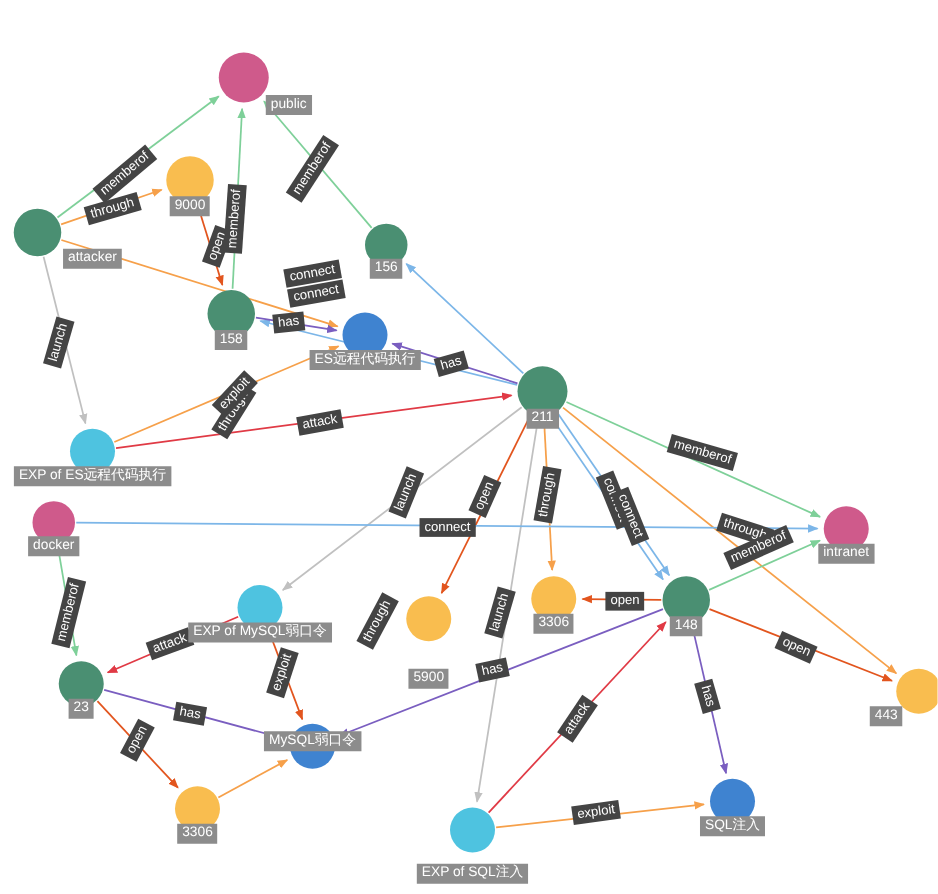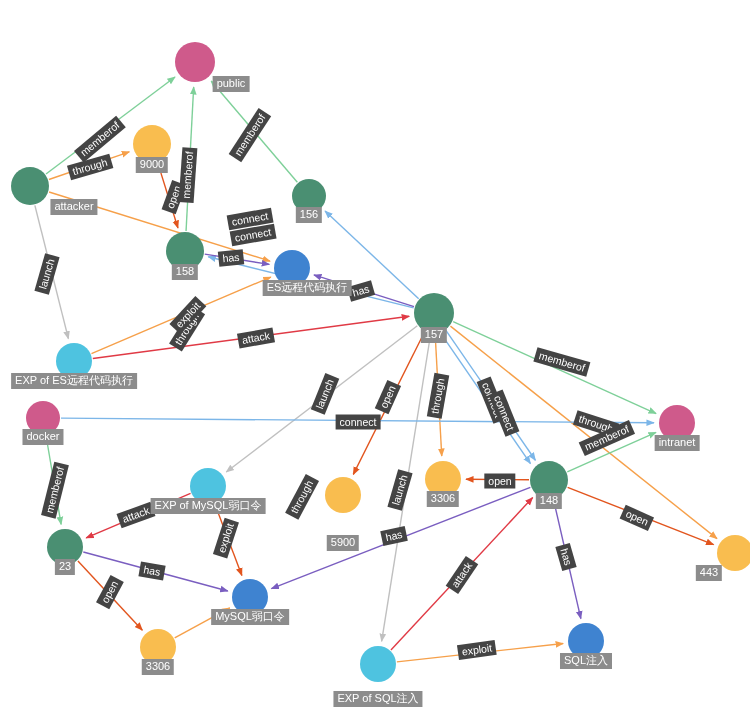--- a/index.html
+++ b/index.html
@@ -156,29 +156,29 @@
       <div class="edge-label" style="left: 152px; top: 571px; transform: translate(-50%, -50%) rotate(10deg);">has</div>
       <div class="edge-label" style="left: 110px; top: 592px; transform: translate(-50%, -50%) rotate(-62deg);">open</div>
       <div class="edge-label" style="left: 302px; top: 497px; transform: translate(-50%, -50%) rotate(-62deg);">through</div>
       <div class="edge-label" style="left: 462px; top: 575px; transform: translate(-50%, -50%) rotate(-56deg);">attack</div>
       <div class="edge-label" style="left: 477px; top: 650px; transform: translate(-50%, -50%) rotate(-8deg);">exploit</div>
       <div class="node-label" style="left: 195px; top: 76px; margin-left: 36px;">public</div>
       <div class="node-label" style="left: 30px; top: 199px; margin-left: 44px;">attacker</div>
       <div class="node-label" style="left: 152px; top: 157px;">9000</div>
       <div class="node-label" style="left: 185px; top: 264px;">158</div>
       <div class="node-label" style="left: 309px; top: 207px;">156</div>
-      <div class="node-label" style="left: 307px; top: 280px;">ES远程代码执行</div>
-      <div class="node-label" style="left: 434px; top: 327px;">157</div>
+      <div class="node-label" style="left: 292px; top: 280px;">ES远程代码执行</div>
+      <div class="node-label" style="left: 434px; top: 327px;">211</div>
       <div class="node-label" style="left: 74px; top: 373px;">EXP of ES远程代码执行</div>
       <div class="node-label" style="left: 43px; top: 429px;">docker</div>
       <div class="node-label" style="left: 677px; top: 435px;">intranet</div>
       <div class="node-label" style="left: 208px; top: 498px;">EXP of MySQL弱口令</div>
       <div class="node-label" style="left: 343px; top: 507px; margin-top: 28px;">5900</div>
       <div class="node-label" style="left: 443px; top: 491px;">3306</div>
       <div class="node-label" style="left: 549px; top: 493px;">148</div>
       <div class="node-label" style="left: 709px; top: 565px;">443</div>
       <div class="node-label" style="left: 65px; top: 559px;">23</div>
-      <div class="node-label" style="left: 250px; top: 609px;">MySQL弱口令</div>
+      <div class="node-label" style="left: 250px; top: 585px;">MySQL弱口令</div>
       <div class="node-label" style="left: 158px; top: 659px;">3306</div>
       <div class="node-label" style="left: 378px; top: 691px;">EXP of SQL注入</div>
       <div class="node-label" style="left: 586px; top: 653px;">SQL注入</div>
     </div>
 </div>
 
 </body></html>

